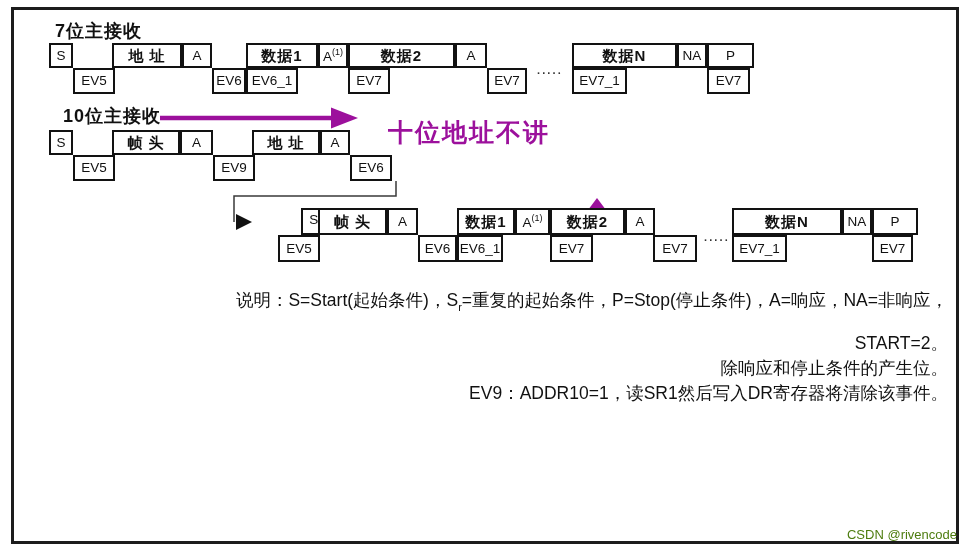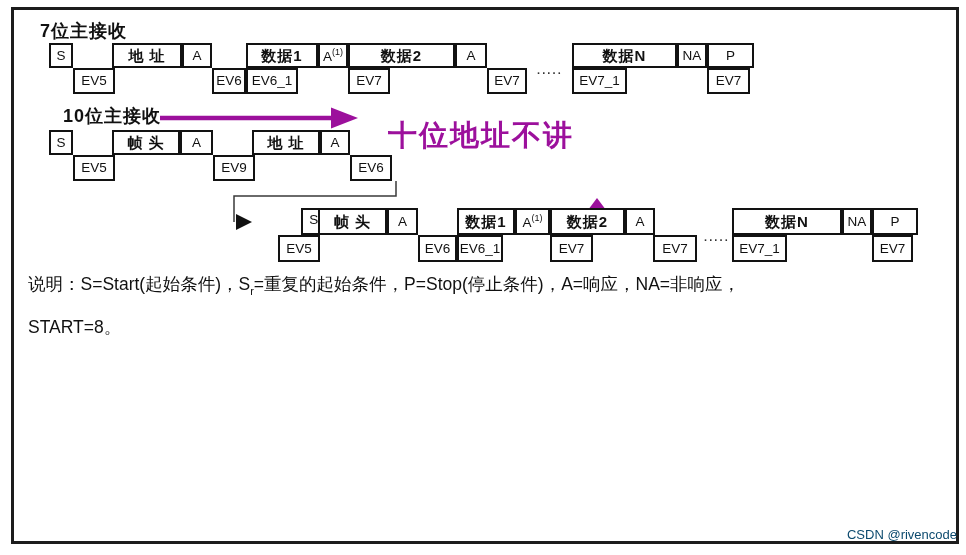--- a/index.html
+++ b/index.html
@@ -10,27 +10,27 @@
        border:3px solid #1c1c1c;box-sizing:border-box;background:transparent;}
   .box{position:absolute;box-sizing:border-box;border:2px solid #121212;background:#fff;
        display:flex;align-items:center;justify-content:center;white-space:nowrap;z-index:3;}
   .box .lbl{display:inline-block;line-height:1;}
   .box sup{font-size:9px;vertical-align:super;line-height:1;}
   .box sub{font-size:10px;vertical-align:sub;line-height:1;}
   .lbl-cjk{font-size:15px;font-weight:700;letter-spacing:1px;}
   .lbl-lat{font-size:13.5px;font-weight:400;}
   .sec-title{position:absolute;font-size:18px;font-weight:700;z-index:4;letter-spacing:1px;}
   .dots{position:absolute;font-size:11px;letter-spacing:1.5px;color:#333;z-index:2;font-weight:700;}
-  .purple-label{position:absolute;left:388px;top:116px;font-size:29px;font-weight:600;
+  .purple-label{position:absolute;left:388px;top:116px;font-size:25px;font-weight:600;
        letter-spacing:2px;color:var(--purple,#9c109c);z-index:5;}
-  .notes{position:absolute;left:28px;top:272px;width:920px;font-size:17.5px;z-index:4;}
+  .notes{position:absolute;left:28px;top:288px;width:920px;font-size:17.5px;z-index:4;text-align:right;}
   .note-line{height:25px;line-height:25px;white-space:nowrap;}
   .note-line sub{font-size:11px;}
   .para-gap{height:18px;}
-  .watermark{position:absolute;right:9px;top:527px;font-size:13px;color:#0c4a6e;z-index:6;}
+  .watermark{position:absolute;right:9px;top:527px;font-size:13px;color:#4d7c0f;z-index:6;}
   #overlay{position:absolute;left:0;top:0;width:966px;height:555px;z-index:2;pointer-events:none;}
 </style>
 </head>
 <body>
 
 <div id="stage">
   <div class="figure-border"></div>
 
   <svg id="overlay" viewBox="0 0 966 555">
 
@@ -39,21 +39,21 @@
 
     <polyline points="396,181 396,196 234,196 234,222" fill="none" stroke="#3a3a3a" stroke-width="1.5"></polyline>
     <polygon points="236,214 252,222 236,230" fill="#111"></polygon>
 
     <polygon points="597,198 588,210 606,210" fill="var(--purple,#9c109c)"></polygon>
   </svg>
 
   <div class="purple-label">十位地址不讲</div>
 
   <div id="diagram-layer">
-      <div class="sec-title" style="left: 40px; top: 19px;">7位主接收</div>
+      <div class="sec-title" style="left: 55px; top: 19px;">7位主接收</div>
       <div class="box" style="left: 49px; top: 43px; width: 24px; height: 25px;">
         <span class="lbl lbl-lat">S</span>
       </div>
       <div class="box" style="left: 112px; top: 43px; width: 70px; height: 25px;">
         <span class="lbl lbl-cjk">地 址</span>
       </div>
       <div class="box" style="left: 182px; top: 43px; width: 30px; height: 25px;">
         <span class="lbl lbl-lat">A</span>
       </div>
       <div class="box" style="left: 246px; top: 43px; width: 72px; height: 25px;">
@@ -177,18 +177,20 @@
       </div>
       <span class="dots" style="left: 704px; top: 234px;">·····</span>
     </div>
 
   <div class="notes">
       <div class="para">
         <div class="note-line">说明：S=Start(起始条件)，S<sub>r</sub>=重复的起始条件，P=Stop(停止条件)，A=响应，NA=非响应，</div>
       </div>
       <div class="para-gap"></div>
       <div class="para">
-        <div class="note-line">START=8。</div>
+        <div class="note-line">START=2。</div>
+        <div class="note-line">除响应和停止条件的产生位。</div>
+        <div class="note-line">EV9：ADDR10=1，读SR1然后写入DR寄存器将清除该事件。</div>
       </div>
     </div>
 
   <div class="watermark">CSDN @rivencode</div>
 </div>
 
 </body></html>

